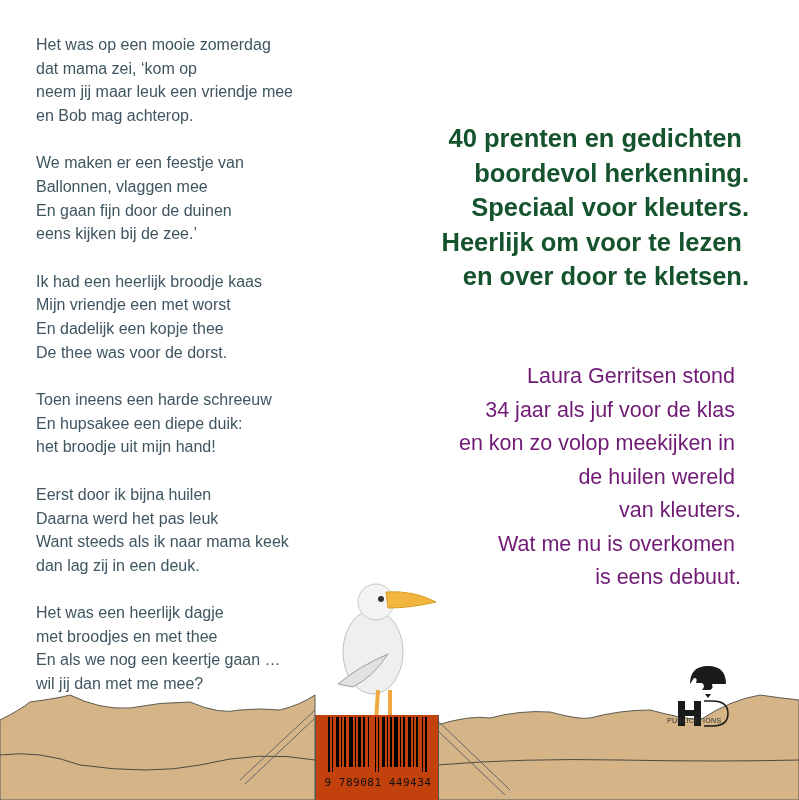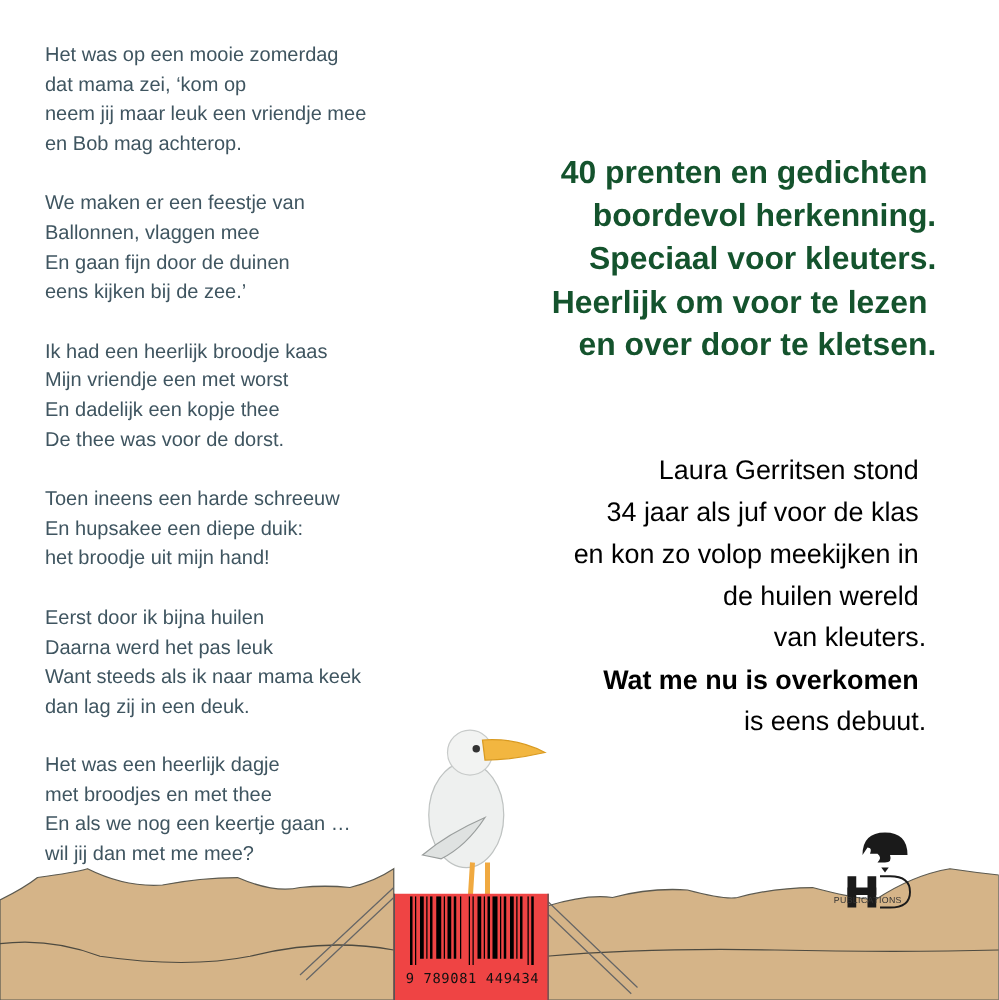--- a/index.html
+++ b/index.html
@@ -13,29 +13,29 @@
   }
   .stanza { margin-bottom: 24px; }
   .stanza div { white-space: nowrap; }
   .tagline {
     position: absolute; right: 50px; top: 121px; text-align: right;
     color: #14532d; font-weight: bold; font-size: 25.5px; line-height: 34.5px;
   }
   .tagline div { white-space: pre; }
   .bio {
     position: absolute; right: 64px; top: 360px; text-align: right;
-    color: #000000; font-size: 21.5px; line-height: 33.5px;
+    color: #701a75; font-size: 21.5px; line-height: 33.5px;
   }
   .bio div { white-space: pre; }
-  .bio .strong { font-weight: bold; }
+  .bio .strong { font-weight: normal; }
   .bio .pad { margin-right: -6px; }
   .landscape { position: absolute; left: 0; bottom: 0; width: 799px; height: 120px; }
   .bird { position: absolute; left: 318px; top: 572px; width: 125px; height: 160px; }
   .barcode-box {
-    position: absolute; left: 315px; top: 715px; width: 122px; height: 85px; background: #ef4444;
+    position: absolute; left: 315px; top: 715px; width: 122px; height: 85px; background: #c2410c;
     border-left: 1px solid #555; border-right: 1px solid #555;
   }
   .barcode { position: absolute; left: 12px; top: 2px; width: 100px; height: 55px; }
   .barcode-num {
     position: absolute; left: 3px; top: 61px; width: 118px; text-align: center;
     font-family: "DejaVu Sans Mono", monospace; font-size: 11px; color: #111; letter-spacing: 0.5px;
   }
   .logo { position: absolute; left: 672px; top: 656px; width: 72px; height: 72px; }
   .logo-sub {
     position: absolute; left: 667px; top: 717px; font-size: 7px; color: #333; letter-spacing: 0.3px;

